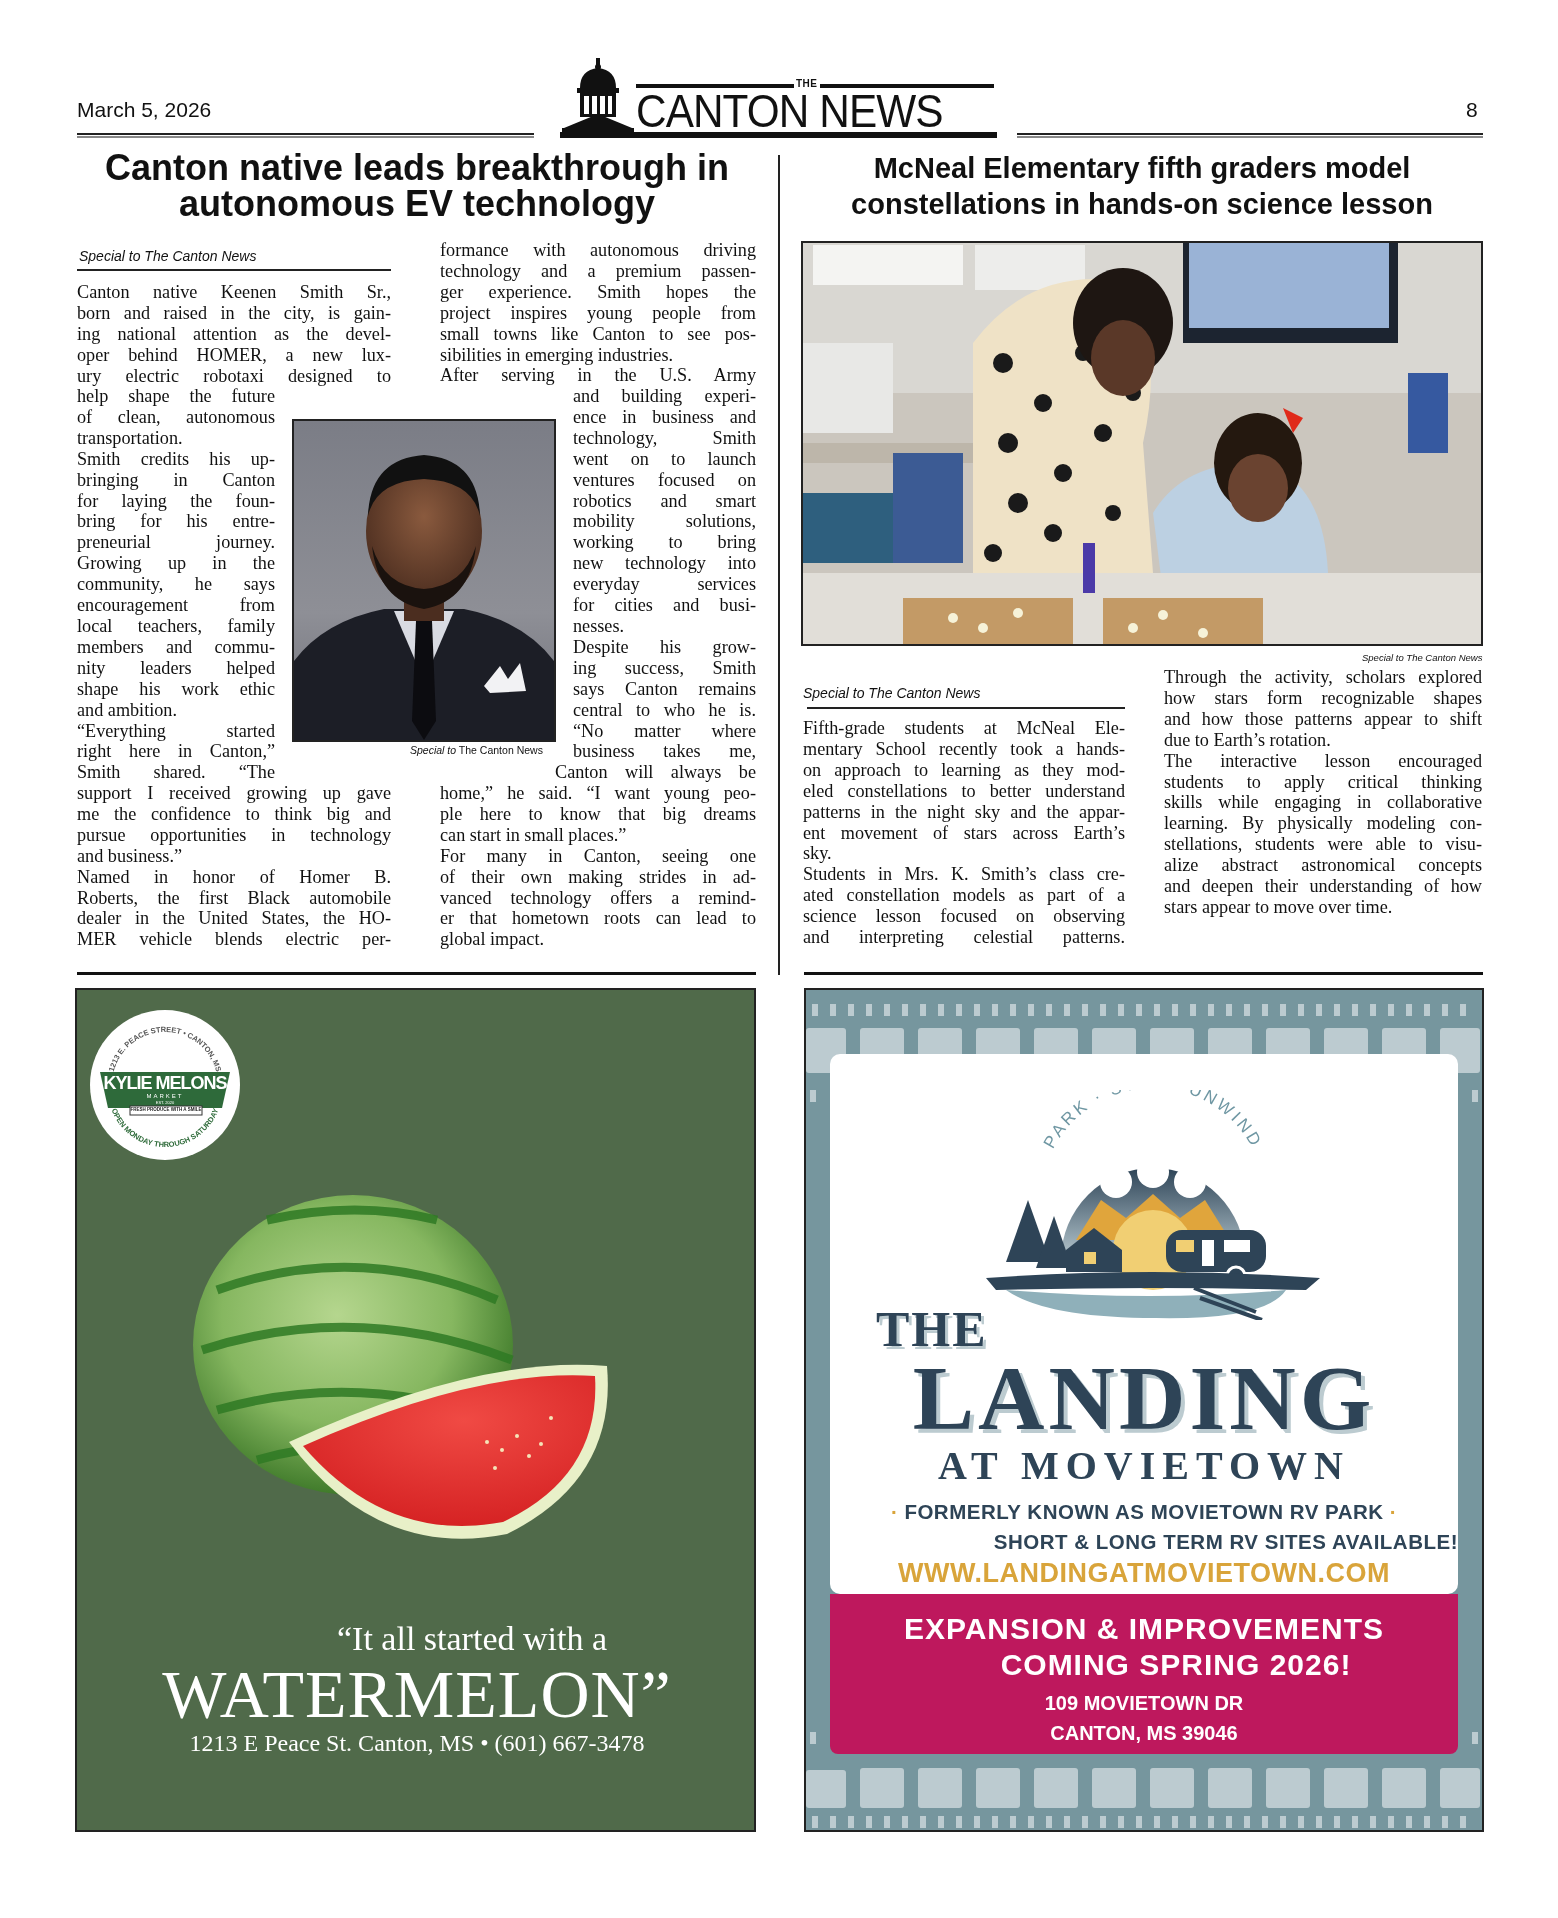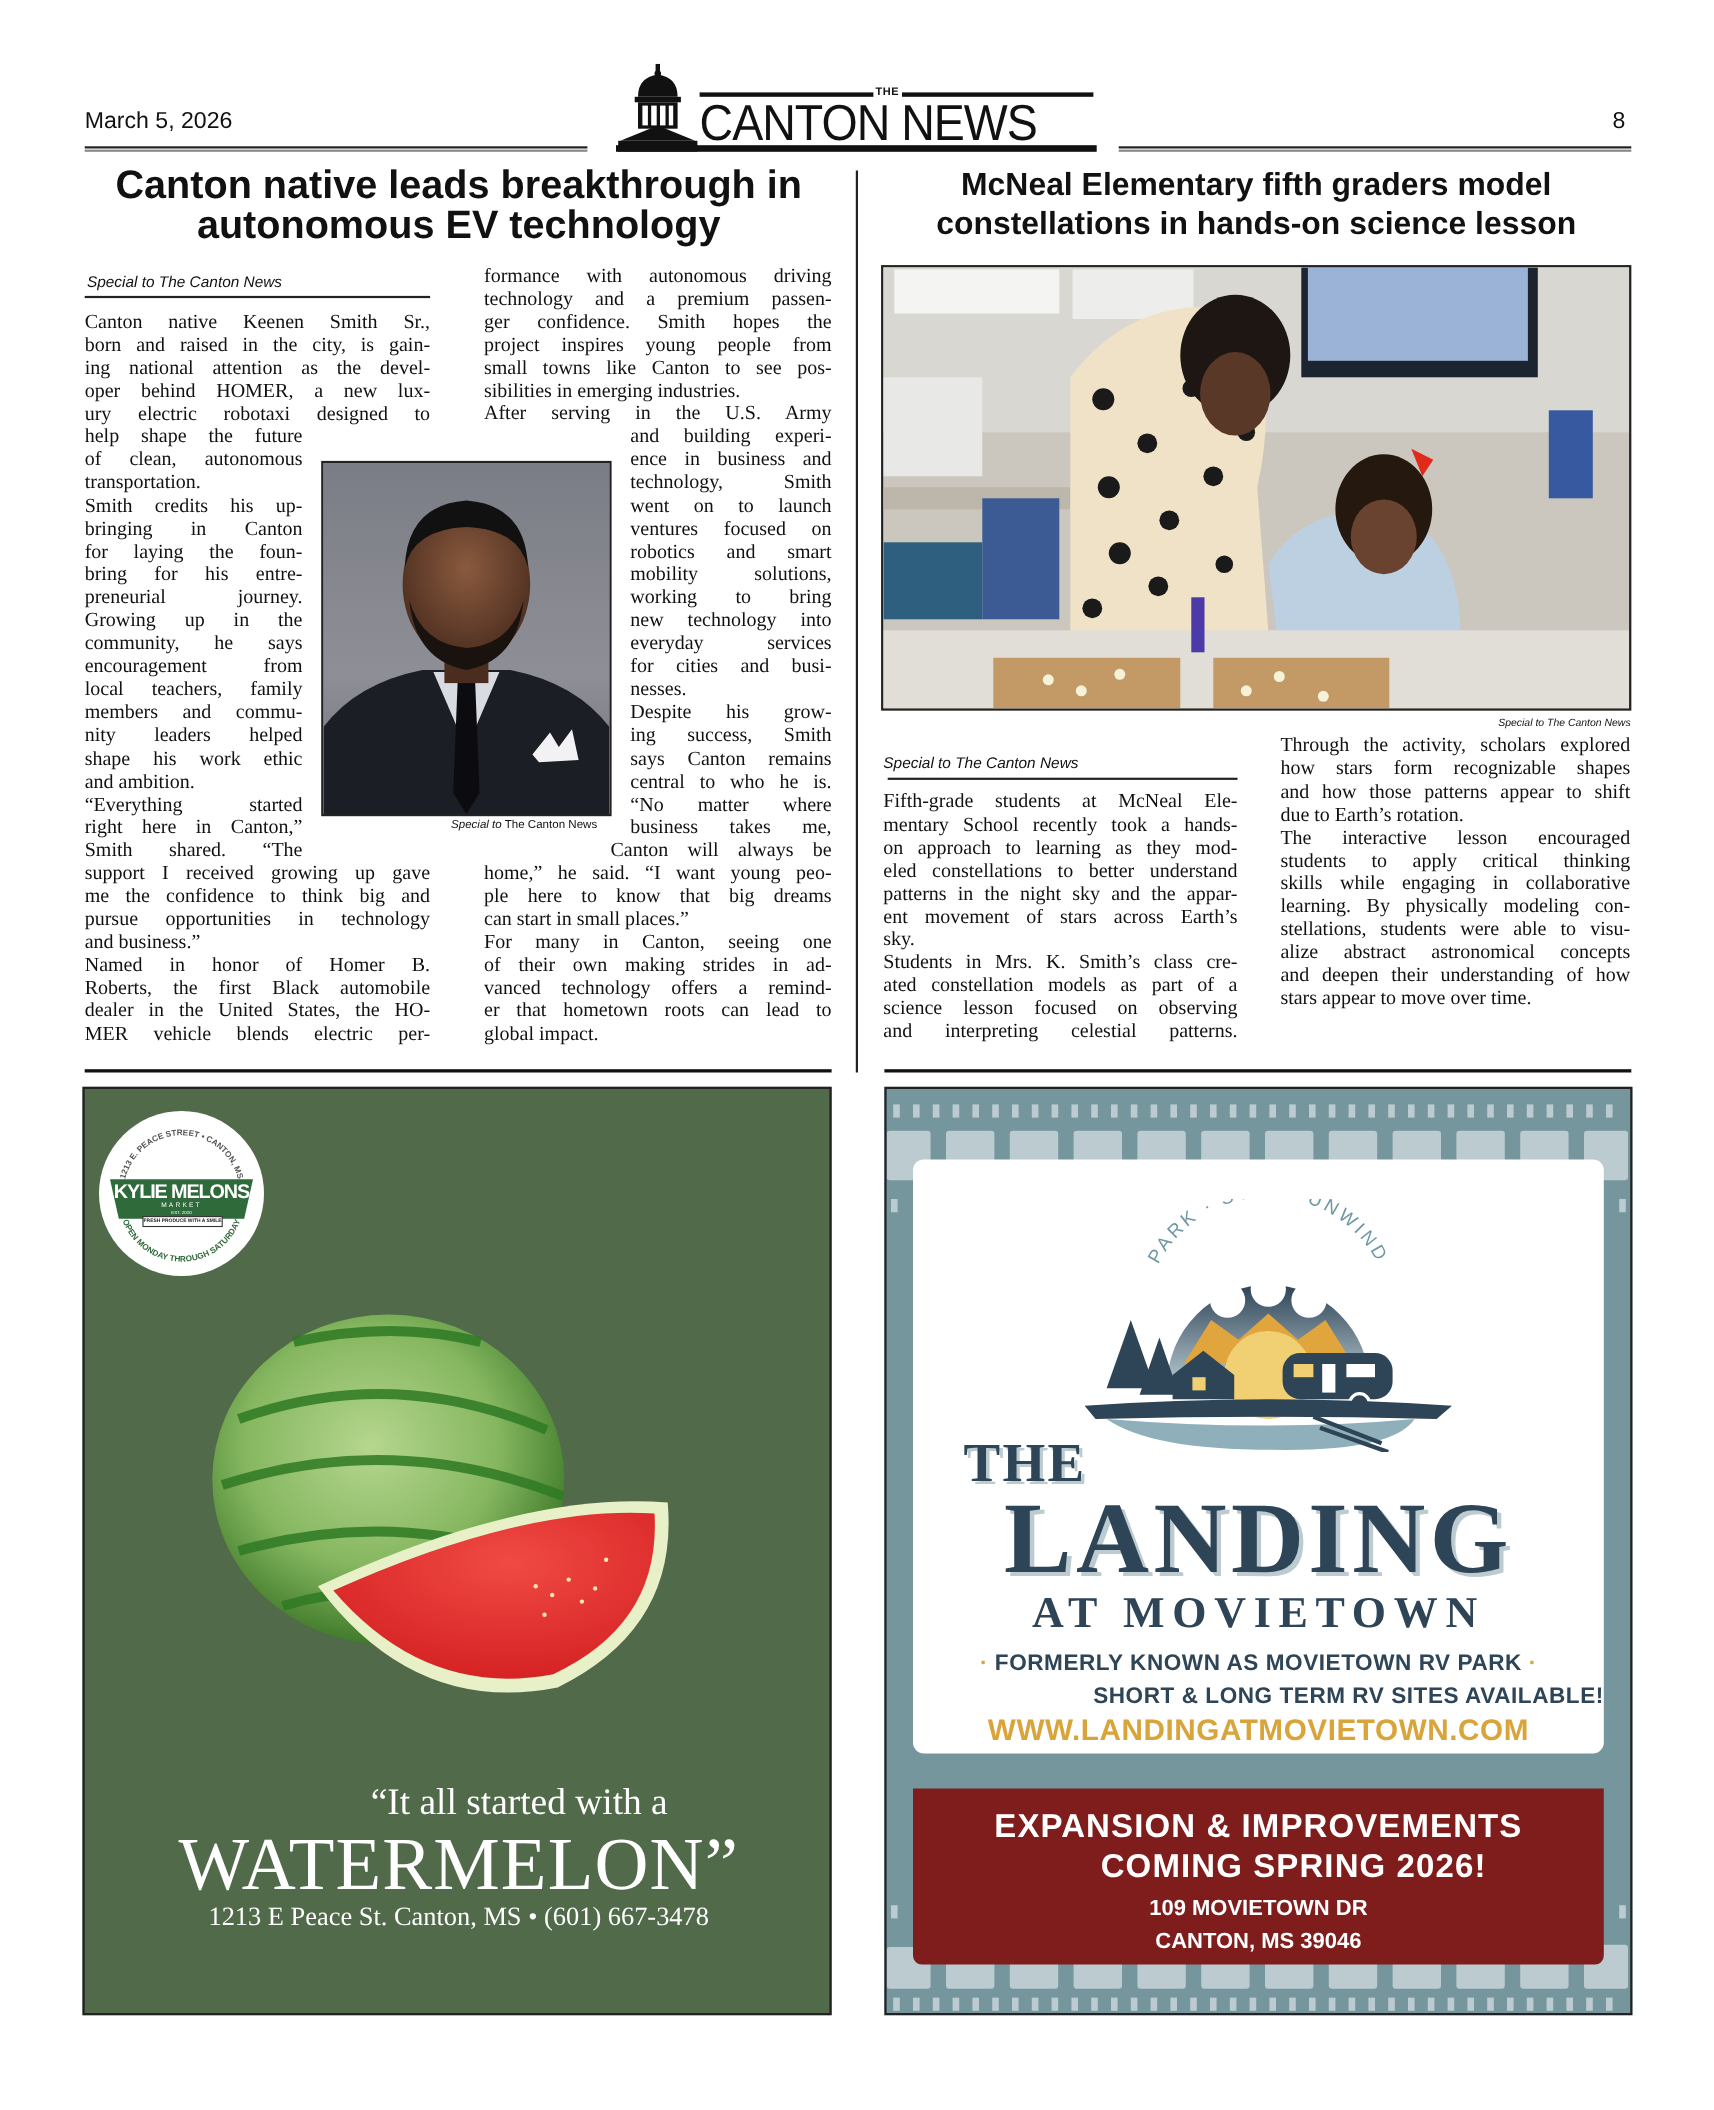--- a/index.html
+++ b/index.html
@@ -104,21 +104,21 @@
   <span class="line last">and business.”</span>
   <span class="line"> Named in honor of Homer B.</span>
   <span class="line">Roberts, the first Black automobile</span>
   <span class="line">dealer in the United States, the HO-</span>
   <span class="line">MER vehicle blends electric per-</span>
 </div>
 
 <div class="abs body-text" style="left:440px;top:240px;width:316px;">
   <span class="line">formance with autonomous driving</span>
   <span class="line">technology and a premium passen-</span>
-  <span class="line">ger confidence. Smith hopes the</span>
+  <span class="line">ger experience. Smith hopes the</span>
   <span class="line">project inspires young people from</span>
   <span class="line">small towns like Canton to see pos-</span>
   <span class="line last">sibilities in emerging industries.</span>
   <span class="line"> After serving in the U.S. Army</span>
 </div>
 
 <div class="abs body-text" style="left:573px;top:386px;width:183px;">
   <span class="line">and building experi-</span>
   <span class="line">ence in business and</span>
   <span class="line">technology, Smith</span>
@@ -434,19 +434,19 @@
 
   <div class="abs serif" style="left:70px;top:310px;font-size:50px;font-weight:bold;color:#2e4457;text-shadow:3px 3px 0 #bccbd0;letter-spacing:2px;">THE</div>
   <div class="abs serif" style="left:24px;top:358px;width:628px;text-align:center;font-size:92px;font-weight:bold;color:#2e4457;text-shadow:4px 4px 0 #bccbd0;letter-spacing:4px;line-height:100px;">LANDING</div>
   <div class="abs sans" style="left:24px;top:510px;width:628px;text-align:center;font-size:20.5px;font-weight:bold;color:#2e4457;letter-spacing:0.5px;">
     <span style="color:#d9a43a;">· </span><span>FORMERLY KNOWN AS MOVIETOWN RV PARK</span><span style="color:#d9a43a;"> ·</span>
   </div>
   <div class="abs serif" style="left:24px;top:452px;width:628px;text-align:center;font-size:40px;font-weight:bold;color:#2e4457;letter-spacing:7px;">AT MOVIETOWN</div>
   <div class="abs sans" style="left:24px;top:540px;width:628px;text-align:right;font-size:20.5px;font-weight:bold;color:#2e4457;letter-spacing:0.5px;">SHORT &amp; LONG TERM RV SITES AVAILABLE!</div>
   <div class="abs sans" style="left:24px;top:568px;width:628px;text-align:center;font-size:27px;font-weight:bold;color:#d9a43a;letter-spacing:0.5px;">WWW.LANDINGATMOVIETOWN.COM</div>
 
-  <div class="abs" style="left:24px;top:636px;width:628px;height:160px;background:#7f1d1d;border-radius:0 0 8px 8px;">
+  <div class="abs" style="left:24px;top:604px;width:628px;height:160px;background:#be185d;border-radius:0 0 8px 8px;">
     <div class="abs sans" style="left:0;top:18px;width:628px;text-align:center;font-size:30px;font-weight:bold;color:#fff;letter-spacing:1px;">EXPANSION &amp; IMPROVEMENTS</div>
     <div class="abs sans" style="left:0;top:54px;width:692px;text-align:center;font-size:30px;font-weight:bold;color:#fff;letter-spacing:1px;">COMING SPRING 2026!</div>
     <div class="abs sans" style="left:0;top:98px;width:628px;text-align:center;font-size:20px;font-weight:bold;color:#fff;">109 MOVIETOWN DR</div>
     <div class="abs sans" style="left:0;top:128px;width:628px;text-align:center;font-size:20px;font-weight:bold;color:#fff;">CANTON, MS 39046</div>
   </div>
 </div>
 
 </body></html>

